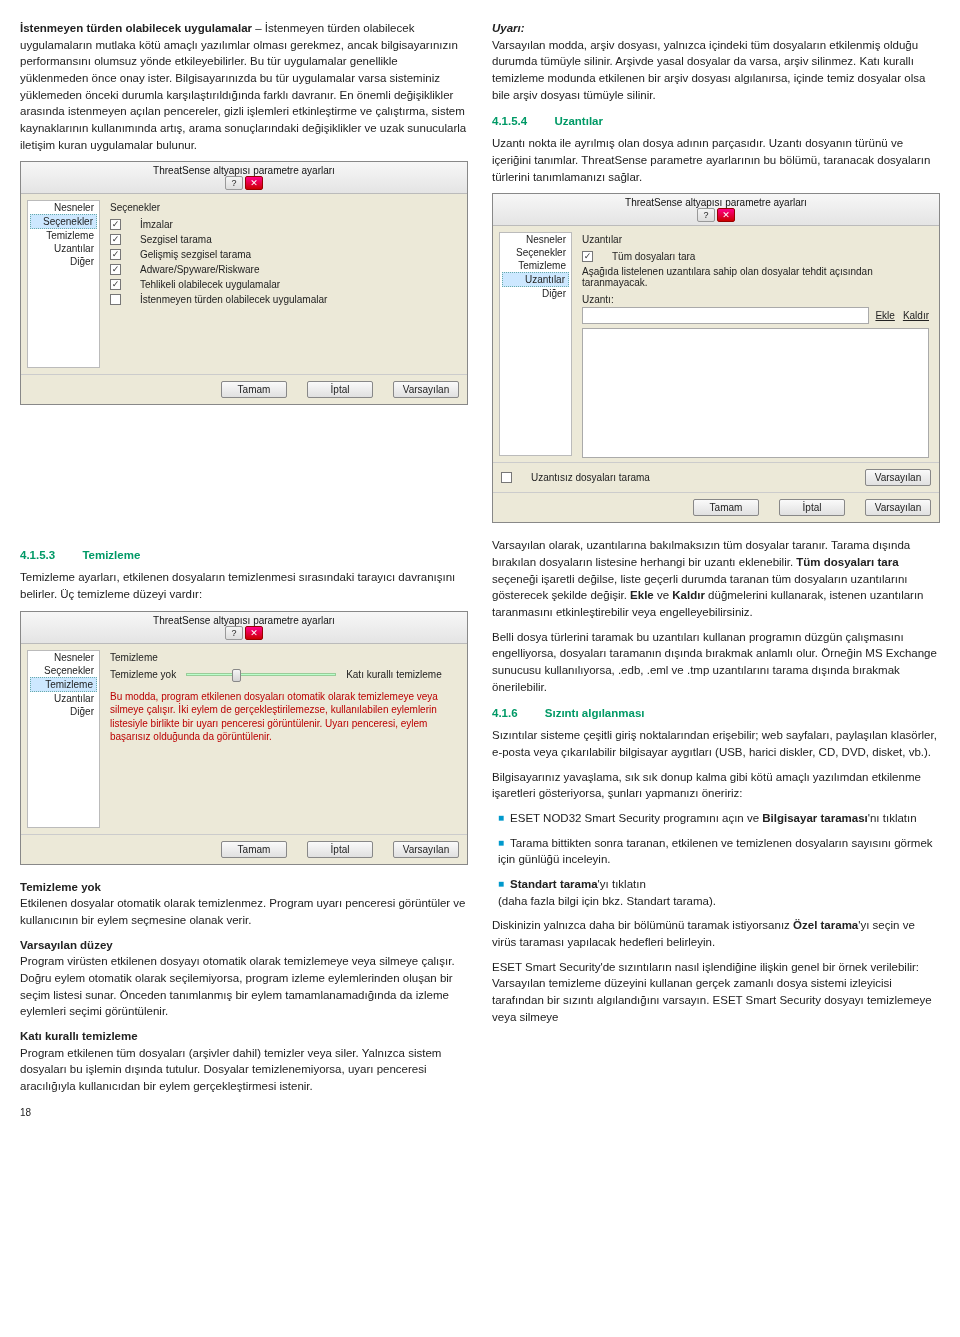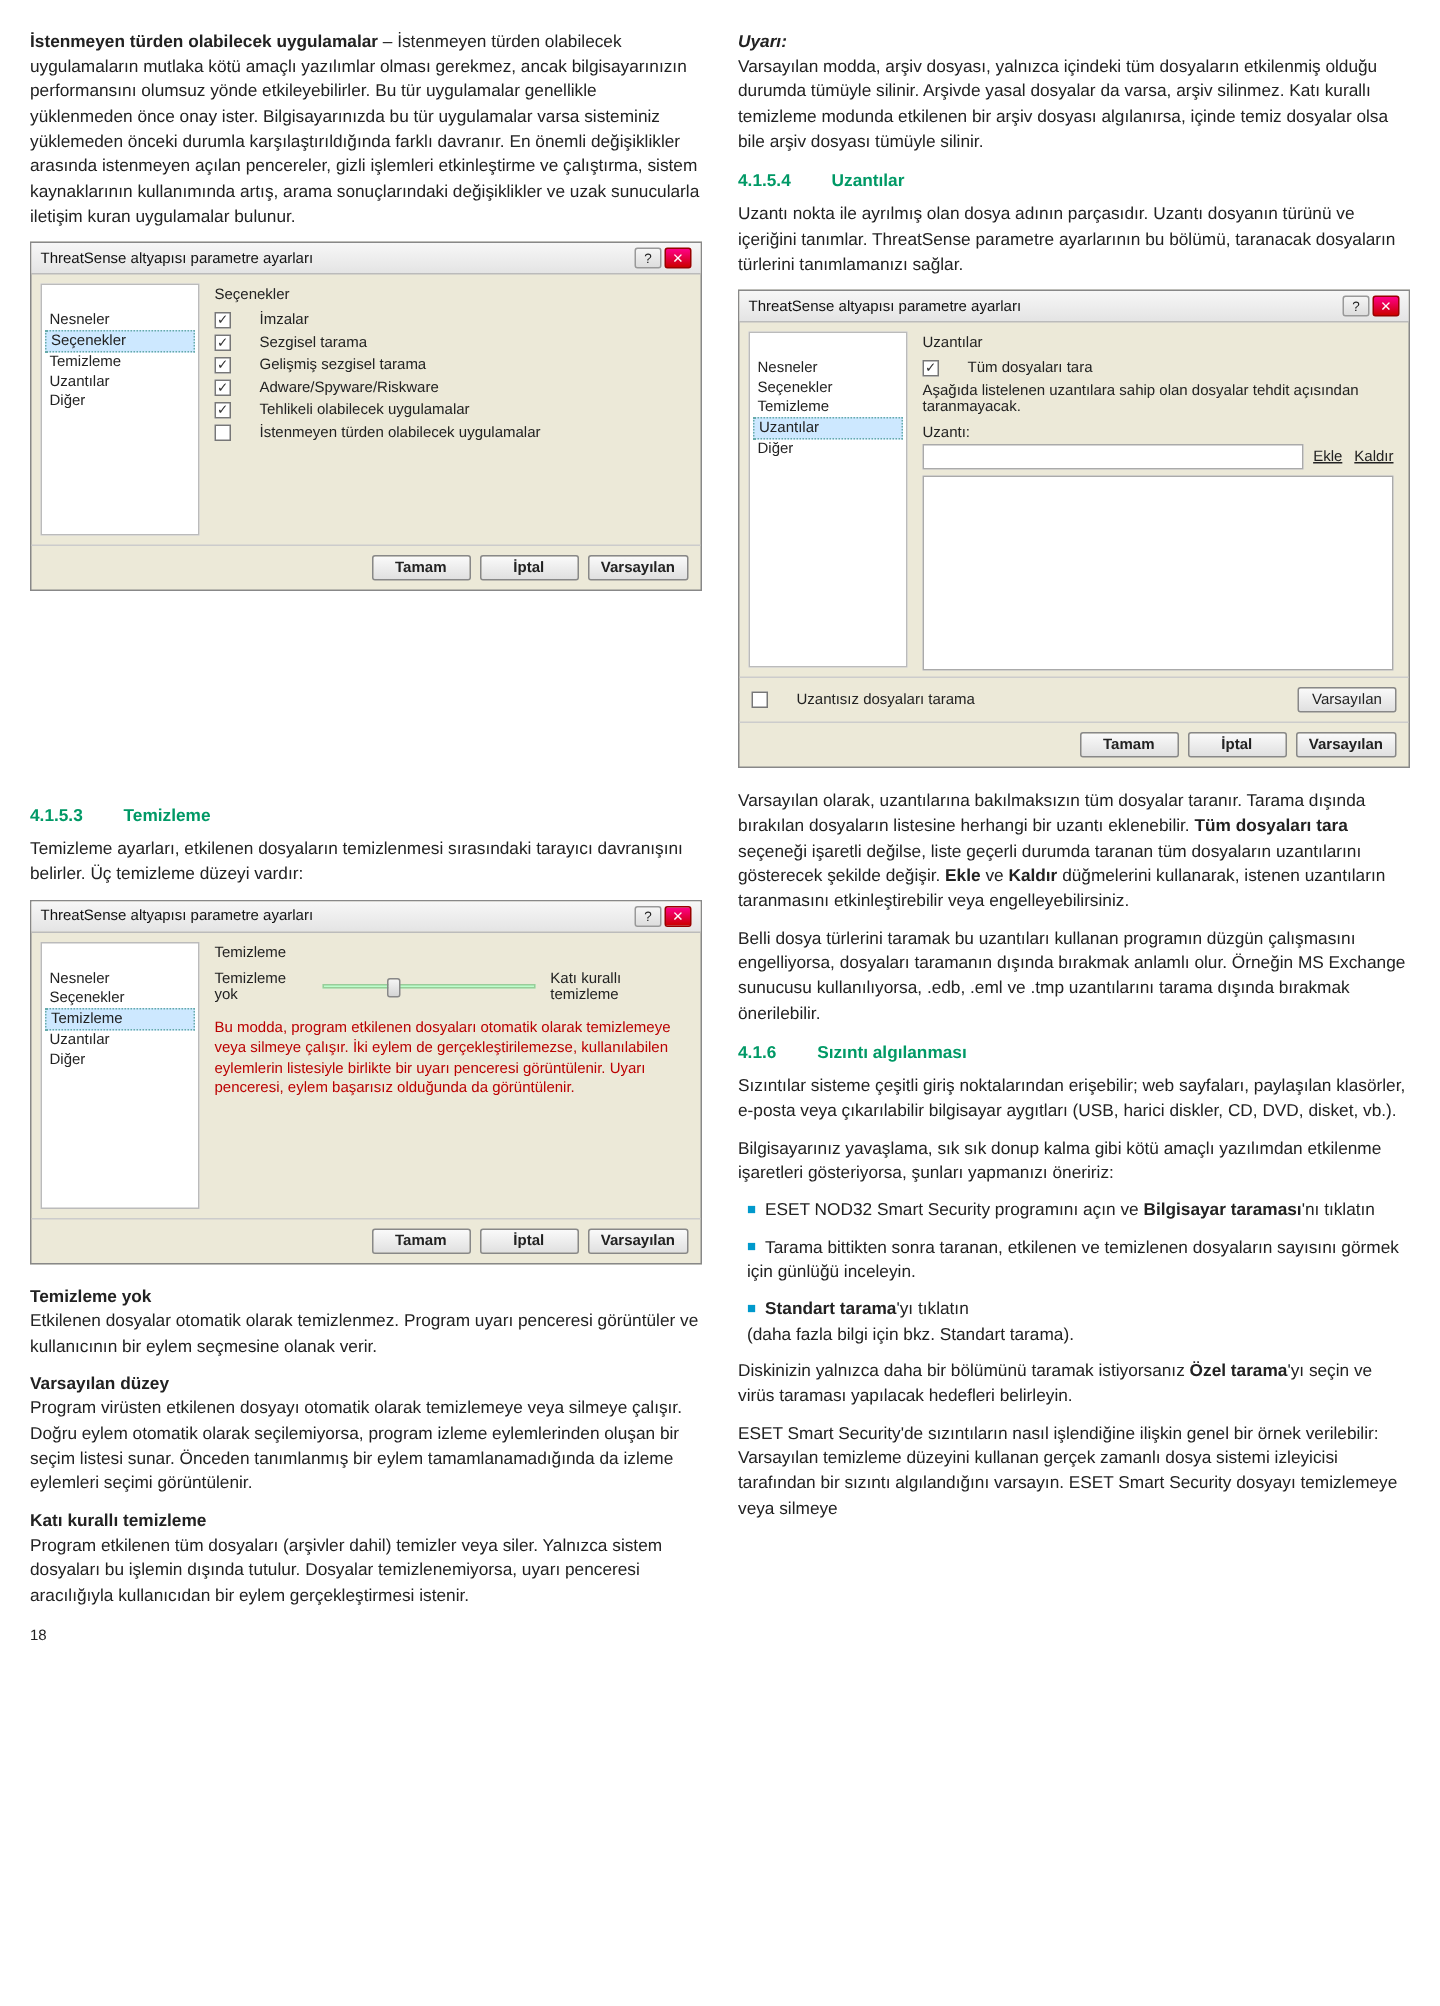--- a/index.html
+++ b/index.html
@@ -32,61 +32,62 @@
     font-size: 10px;
     margin: 8px 0 14px 0;
     width: 100%;
   }
   .dlg-title {
     background: linear-gradient(#f7f7f7, #e4e4e4);
     border-bottom: 1px solid #bbb;
     padding: 3px 6px;
     display: flex;
     align-items: center;
-    justify-content: space-between;
+    flex-direction: column;
   }
   .dlg-title-text { font-weight: normal; color: #111; }
   .dlg-ctrls { display: flex; gap: 2px; }
   .dlg-ctrl {
     width: 18px; height: 14px;
     border: 1px solid #999;
     background: linear-gradient(#f5f5f5,#ddd);
     font-size: 9px; line-height: 12px; text-align: center;
     border-radius: 2px;
   }
   .dlg-ctrl.close {
     background: linear-gradient(#f08,#c00);
     color: #fff;
     border-color: #900;
   }
   .dlg-body { display: flex; min-height: 180px; }
   .dlg-tree {
-    width: 106px;
+    width: 73px;
     border: 1px solid #bbb;
     margin: 6px;
     background: #fff;
-    padding: 17px 2px;
+    padding: 0 2px;
     font-size: 10px;
+    text-align: right;
   }
   .dlg-tree div { padding: 1px 3px; white-space: nowrap; }
   .dlg-tree .sel { background: #cde8ff; border: 1px dotted #6aa; }
   .dlg-content {
     flex: 1;
     padding: 8px 10px 4px 4px;
   }
   .dlg-content .grptitle { margin-bottom: 6px; font-size: 10px; }
   .chk-row { display: flex; align-items: center; gap: 19px; margin-bottom: 4px; }
   .chk {
     width: 11px; height: 11px; border: 1px solid #777; background: #fff;
     font-size: 9px; line-height: 9px; text-align: center;
   }
   .chk.on::after { content: "✓"; color: #333; }
   .dlg-btns {
-    display: flex; justify-content: flex-end; gap: 6px;
-    padding: 6px 8px; border-top: 1px solid #ccc; font-weight: bold;
+    display: flex; justify-content: flex-end; gap: 20px;
+    padding: 6px 8px; border-top: 1px solid #ccc;
   }
   .dlg-btn {
     min-width: 66px;
     padding: 2px 8px;
     border: 1px solid #888;
     background: linear-gradient(#fafafa,#e0e0e0);
     font-size: 10px;
     text-align: center;
     border-radius: 2px;
   }

